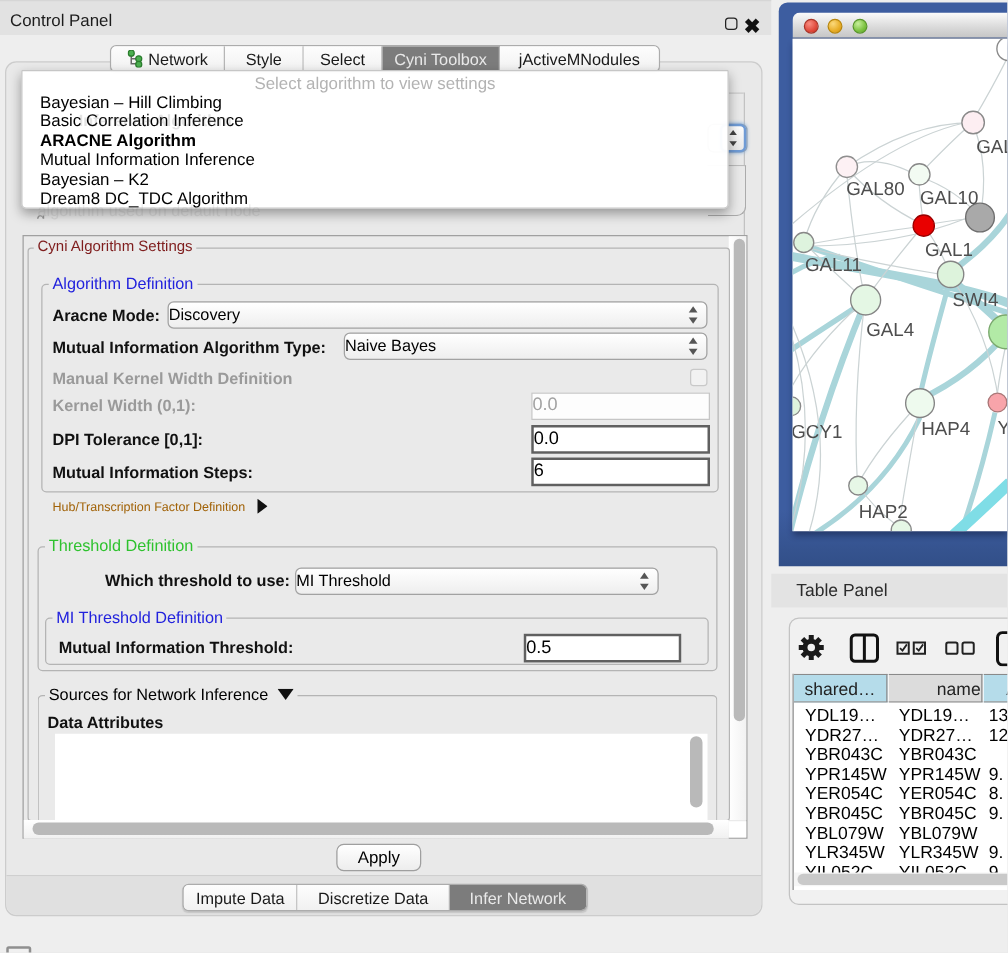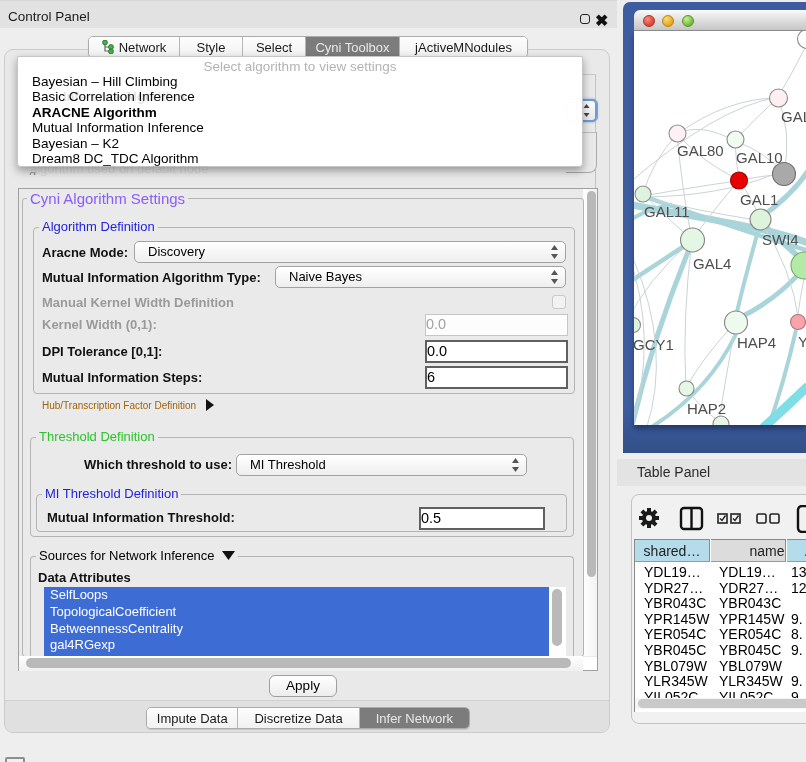--- a/index.html
+++ b/index.html
@@ -43,21 +43,21 @@
 #hsb { left:19px; top:656px; width:564px; height:15px; background:linear-gradient(#ffffff,#f0f0f0); }
 #hsb .th { position:absolute; left:7px; top:2px; width:545px; height:10px; background:#b9b9b9; border-radius:5px; }
 
 
 .group { position:absolute; border:1px solid #b4b4b4; border-radius:4px; }
 .gtitle { position:absolute; top:-9px; left:5px; background:#eaeaea; padding:0 3px; font-size:13px; }
 
 
 .lbl { position:absolute; font-size:13px; font-weight:bold; color:#111; }
 .lbl.dis { color:#9a9a9a; }
-.combo { position:absolute; height:22px; background:linear-gradient(#ffffff,#eeeeee); border:1px solid #a2a2a2; border-radius:5px; font-size:13px; color:#000; line-height:20px; padding-left:13px; }
+.combo { position:absolute; height:22px; background:linear-gradient(#ffffff,#eeeeee); border:1px solid #a2a2a2; border-radius:5px; font-size:13px; color:#000; line-height:20px; }
 .combo .arr { position:absolute; right:6px; top:2px; width:9px; height:16px; }
 .field { position:absolute; height:22px; background:#fff; font-size:14.5px; text-align:left; padding-right:8px; line-height:19px; }
 .field.dis { border:1px solid #c6c6c6; color:#a2a2a2; background:#fdfdfd; }
 .field.en { border:2px solid #606060; color:#000; height:23px; }
 .chk { position:absolute; width:14px; height:14px; border:1px solid #c9c9c9; border-radius:3px; background:#f2f2f2; }
 
 
 #datalist { left:44px; top:587px; width:505px; height:70px; background:#3e6cd5; overflow:hidden; }
 #datalist .li { color:#fff; font-size:13px; height:16.8px; line-height:16.8px; padding-left:6px; }
 #listsb { left:552px; top:589px; width:10px; height:57px; background:#b9b9b9; border-radius:5px; }
@@ -92,21 +92,21 @@
 
   <div id="scrollpane" class="abs"></div>
   <div class="abs" style="left:583px; top:657px; width:14px; height:13px; background:#ffffff;"></div>
   <div class="abs" style="left:595px; top:74px; width:1px; height:114px; background:#c2c2c2;"></div>
   <div class="abs" style="left:583px; top:74px; width:12px; height:1px; background:#c9c9c9;"></div>
   <div id="vsb" class="abs">
       <span class="th"></span>
     </div>
 
   <div class="group" style="left:22px; top:198px; width:562px; height:459px; border-radius:3px;">
-    <div class="gtitle" style="left:4px; font-size:15px; color:#8b5cf6;">Cyni Algorithm Settings</div>
+    <div class="gtitle" style="left:4px; font-size:12px; color:#7f1d1d;">Cyni Algorithm Settings</div>
   </div>
 
   <div class="group" style="left:33px; top:227px; width:542px; height:167px;">
     <div class="gtitle" style="color:#2222dd;">Algorithm Definition</div>
   </div>
 
   <div class="lbl abs" style="left:42px; top:245px;">Aracne Mode:</div>
   <div class="combo abs" style="left:134px; top:241px; width:432px;">Discovery<span class="arr"><svg width="9" height="16" viewBox="0 0 9 16">
           <path d="M4.5 1 L8 6 L1 6 Z" fill="#555"></path>
           <path d="M4.5 15 L8 10 L1 10 Z" fill="#555"></path>
@@ -149,26 +149,20 @@
   <div class="lbl abs" style="left:47px; top:510px;">Mutual Information Threshold:</div>
   <div class="field en abs" style="left:419px; top:507px; width:126px;">0.5</div>
 
   <div class="group" style="left:30px; top:556px; width:544px; height:101px; border-bottom:none; border-radius:4px 4px 0 0;">
     <div class="gtitle" style="color:#000;">Sources for Network Inference <svg width="13" height="9" viewBox="0 0 13 9" style="margin-left:4px;">
           <path d="M0 0 L13 0 L6.5 9 Z" fill="#111"></path>
         </svg></div>
   </div>
   <div class="lbl abs" style="left:38px; top:570px; font-size:13px;">Data Attributes</div>
   <div class="abs" style="left:44px; top:587px; width:522px; height:70px; background:#ffffff;"></div>
-  <div id="datalist" class="abs">
-    <div class="li">SelfLoops</div>
-    <div class="li">TopologicalCoefficient</div>
-    <div class="li">BetweennessCentrality</div>
-    <div class="li">gal4RGexp</div>
-  </div>
   <div id="listsb" class="abs"></div>
 
   <div class="abs" style="left:5px; top:700px; width:604px; height:32px; background:#e0e0e0; border-top:1px solid #cfcfcf; border-radius:0 0 9px 9px;"></div>
   <div id="hsb" class="abs">
       <span class="th"></span>
     </div>
   <div id="applybtn" class="abs">Apply</div>
 
   <div id="toptabs" class="tabbar abs">
     <div class="tab" style="width:91px;"><svg width="13" height="14" viewBox="0 0 13 14" style="margin-right:4px;">

